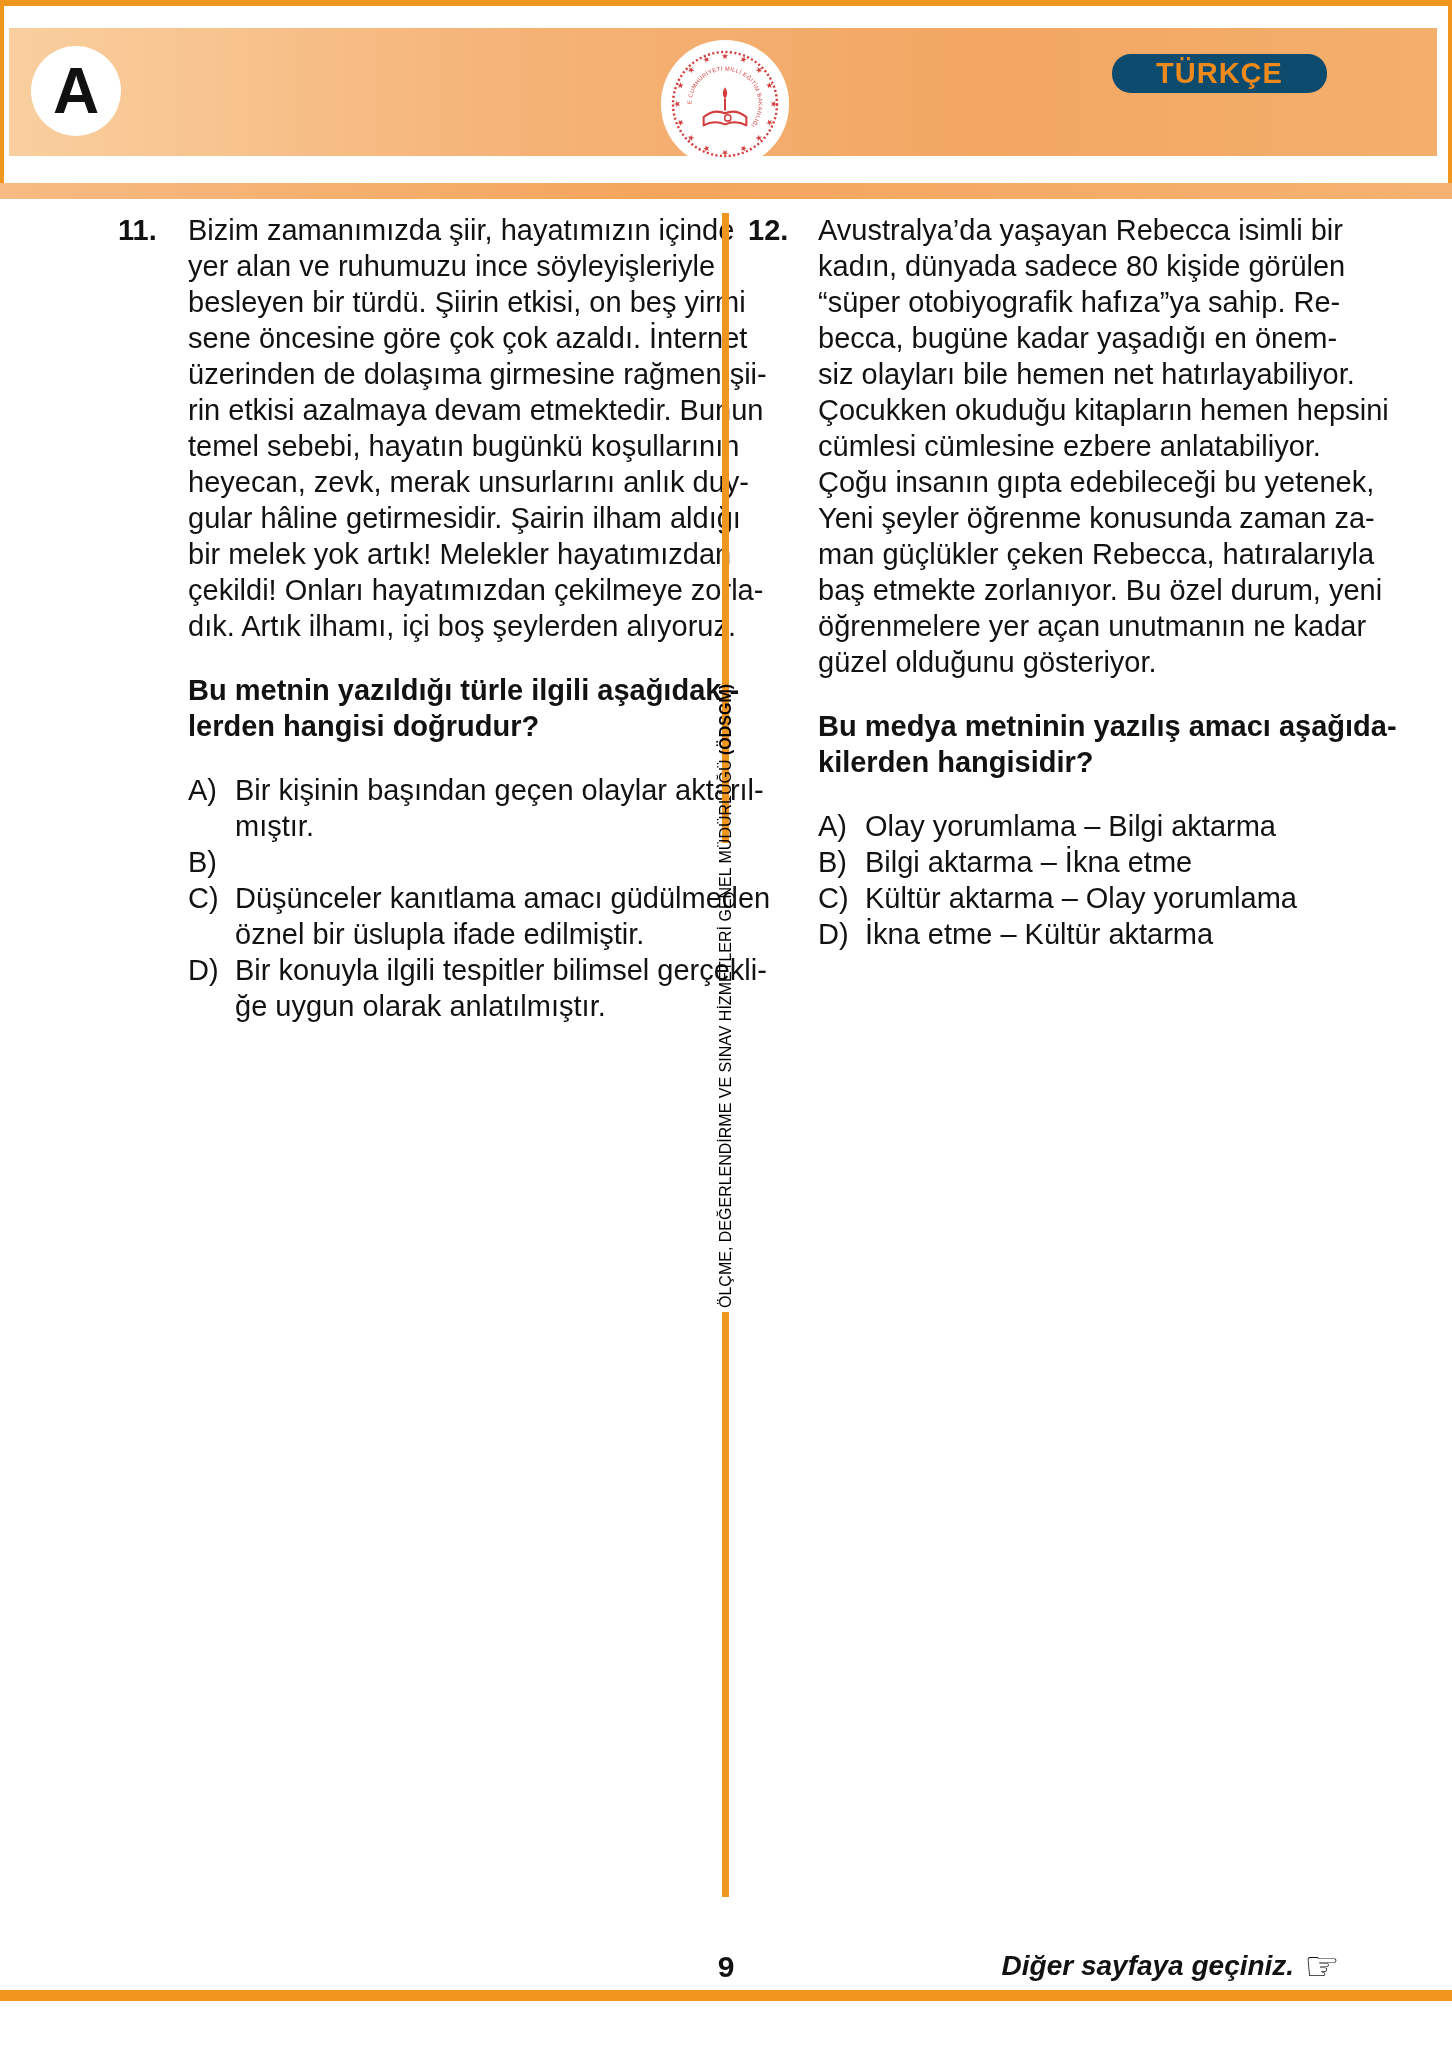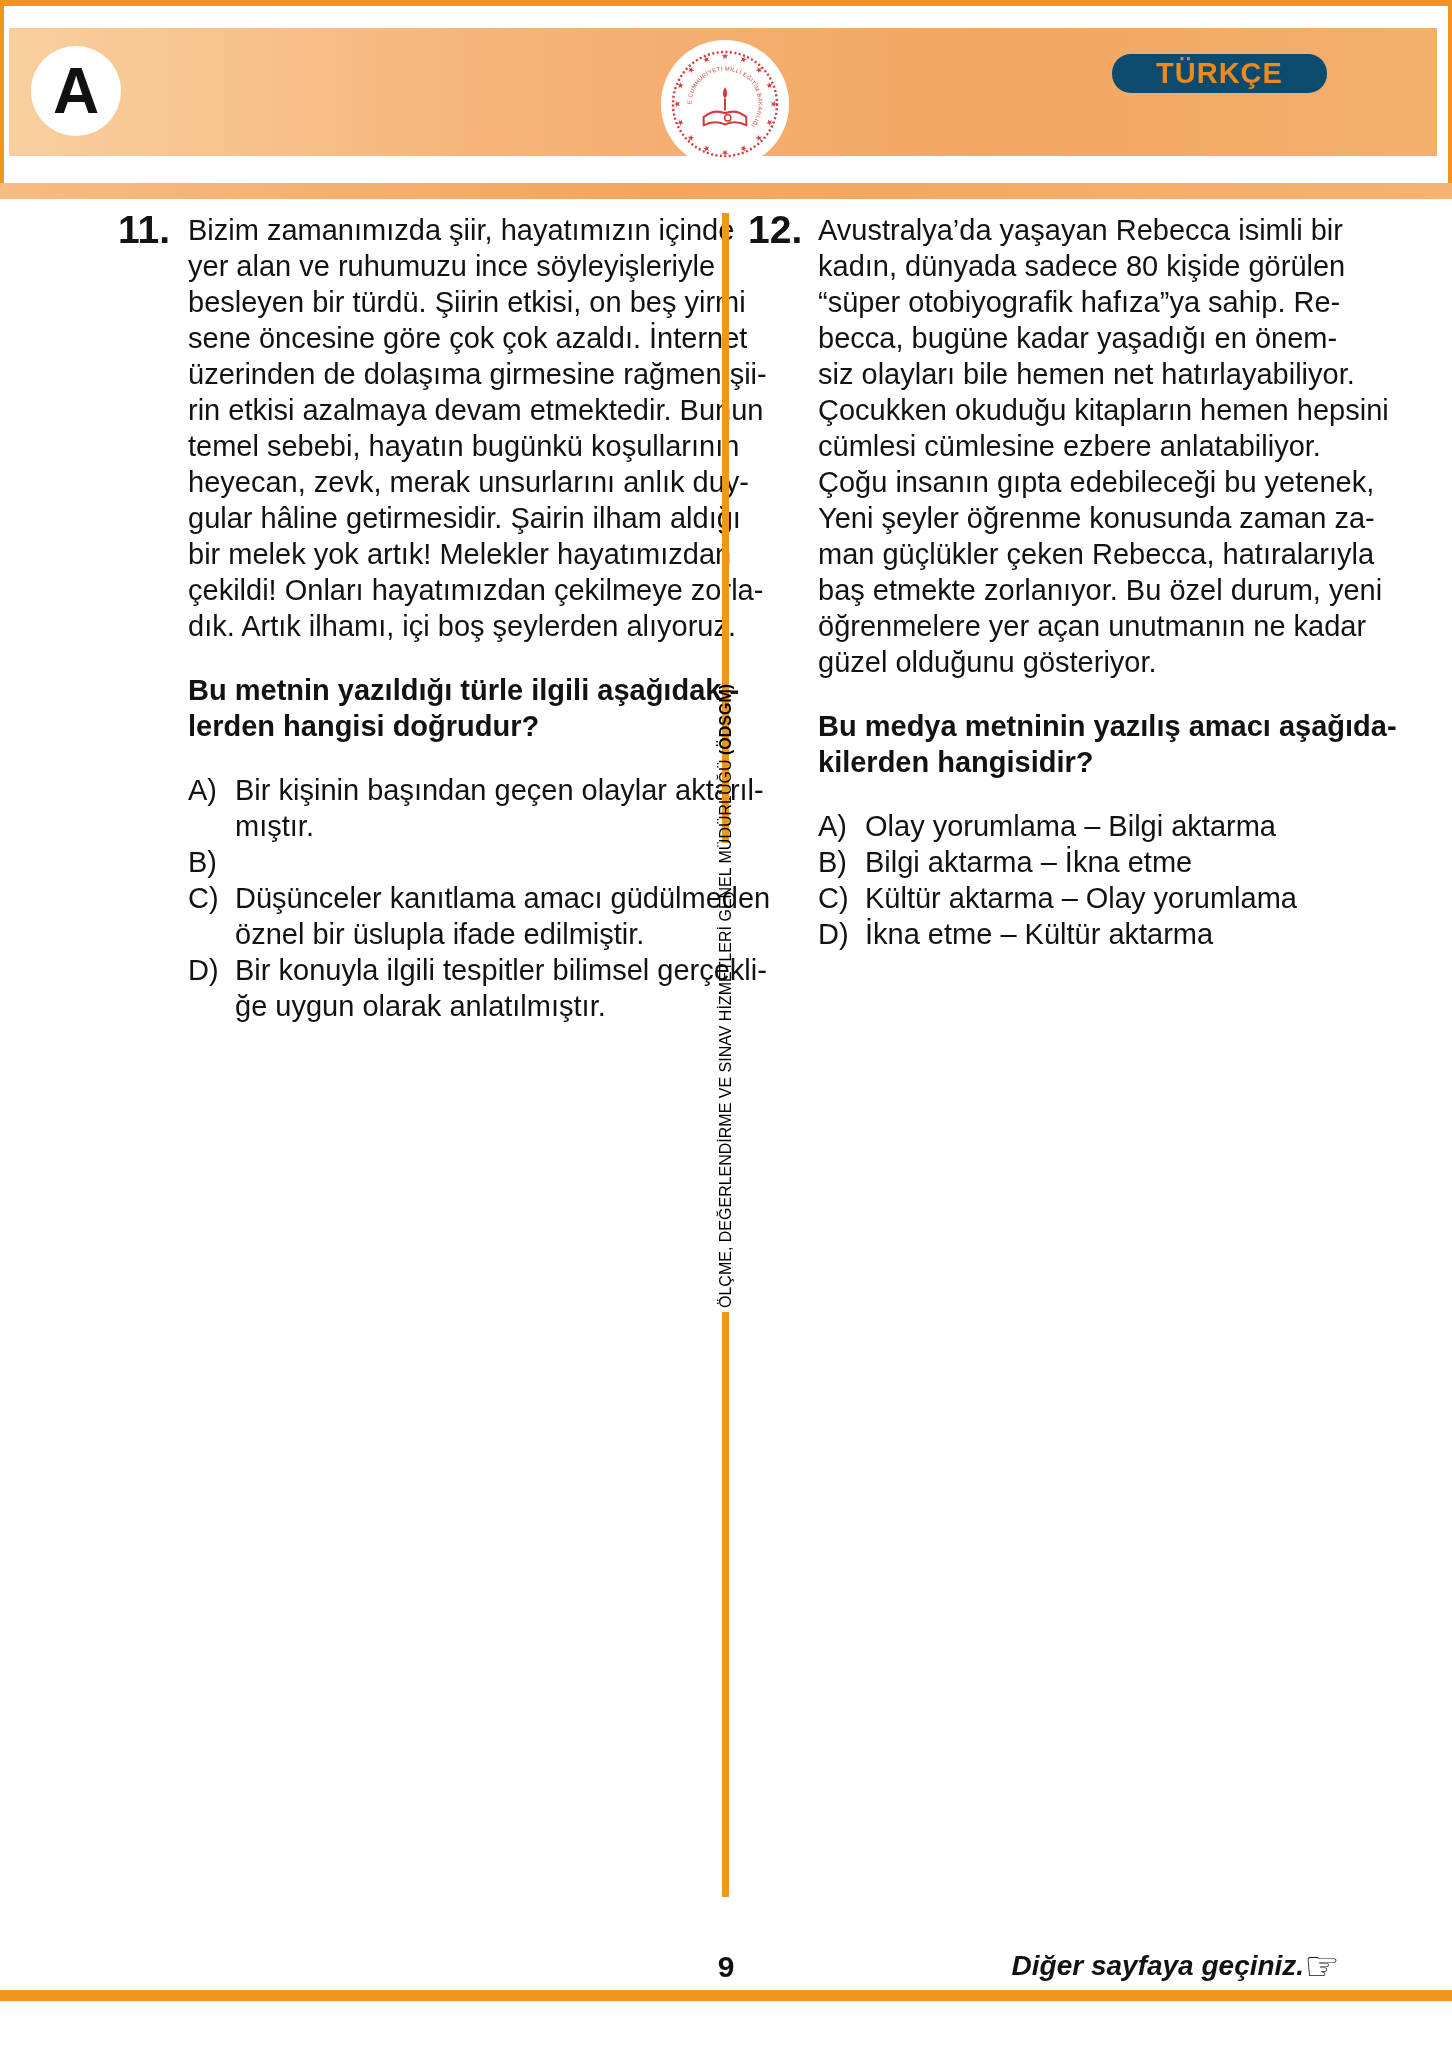--- a/index.html
+++ b/index.html
@@ -29,42 +29,42 @@
     position:absolute;left:1112px;top:54px;width:215px;height:39px;border-radius:19px;
     background:#0c4a6e;display:flex;align-items:center;justify-content:center;
   }
   .subject-badge span{font-size:29px;font-weight:bold;color:#EE8A1C;letter-spacing:1px;}
   .logo{position:absolute;left:660px;top:39px;width:130px;height:130px;}
   
   .q-col{position:absolute;top:212px;}
   .q-col.one{left:118px;width:612px;}
   .q-col.two{left:748px;width:690px;}
   .q-row{display:flex;align-items:flex-start;}
-  .q-num{flex:none;width:70px;font-size:39px;line-height:36px;font-weight:bold;}
+  .q-num{flex:none;width:70px;font-size:29px;line-height:36px;font-weight:bold;}
   .q-body{font-size:29px;line-height:36px;}
   .q-body .tline{white-space:nowrap;}
   .q-question{font-weight:bold;margin:28px 0;}
   .opt{display:flex;}
   .opt-label{flex:none;width:47px;white-space:nowrap;}
   .opt-lines .tline{white-space:nowrap;}
   
   .vline{position:absolute;left:722px;width:7px;background:#F0961E;}
   .vline.seg1{top:213px;height:630px;}
   .vline.seg2{top:1312px;height:585px;}
   .vtext{
     position:absolute;left:496px;top:1068px;width:460px;height:20px;line-height:20px;
     transform:rotate(-90deg);text-align:center;white-space:nowrap;
     font-size:16px;color:#000;
   }
   .vtext .suffix{font-weight:bold;}
   
   .page-num{position:absolute;left:0;top:1950px;width:1452px;text-align:center;
     font-size:30px;font-weight:bold;}
   .next-note{position:absolute;top:1950px;right:112px;font-size:28px;font-weight:bold;
-    font-style:italic;display:flex;align-items:center;text-align:center;}
+    font-style:italic;display:flex;align-items:center;gap:10px;text-align:center;}
   .hand{font-style:normal;font-weight:normal;font-size:40px;line-height:30px;
     font-family:"DejaVu Sans",sans-serif;}
   .bottom-bar{position:absolute;left:0;top:1990px;width:1452px;height:11px;background:#F0961E;}
 </style>
 </head>
 <body>
 
 <div class="page">
 
   <div class="top-line"></div>

